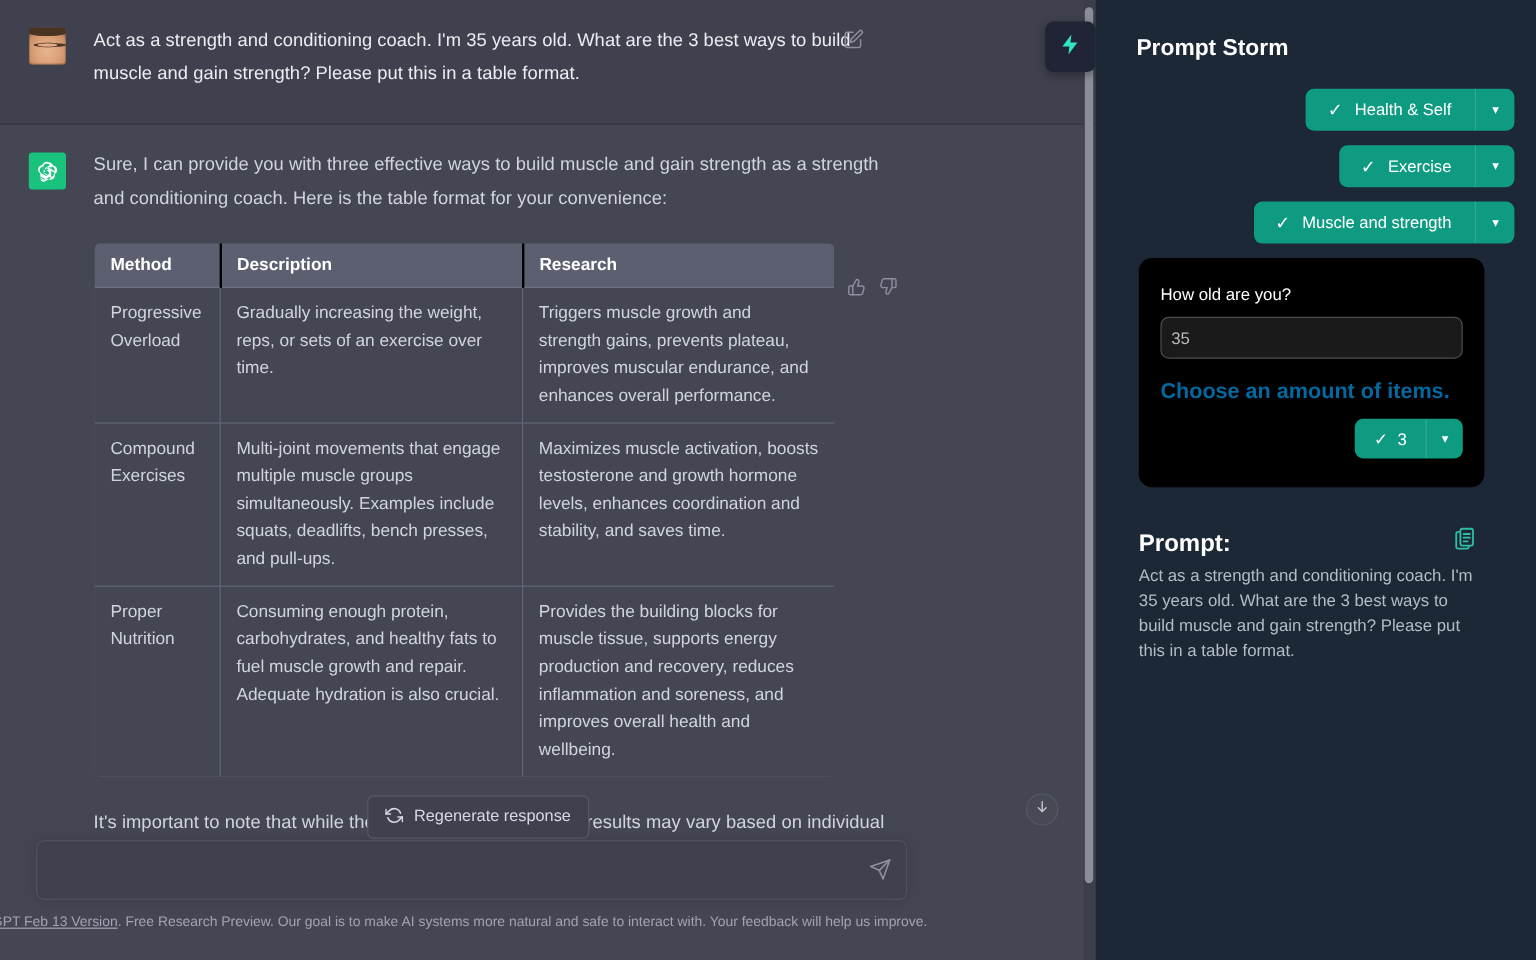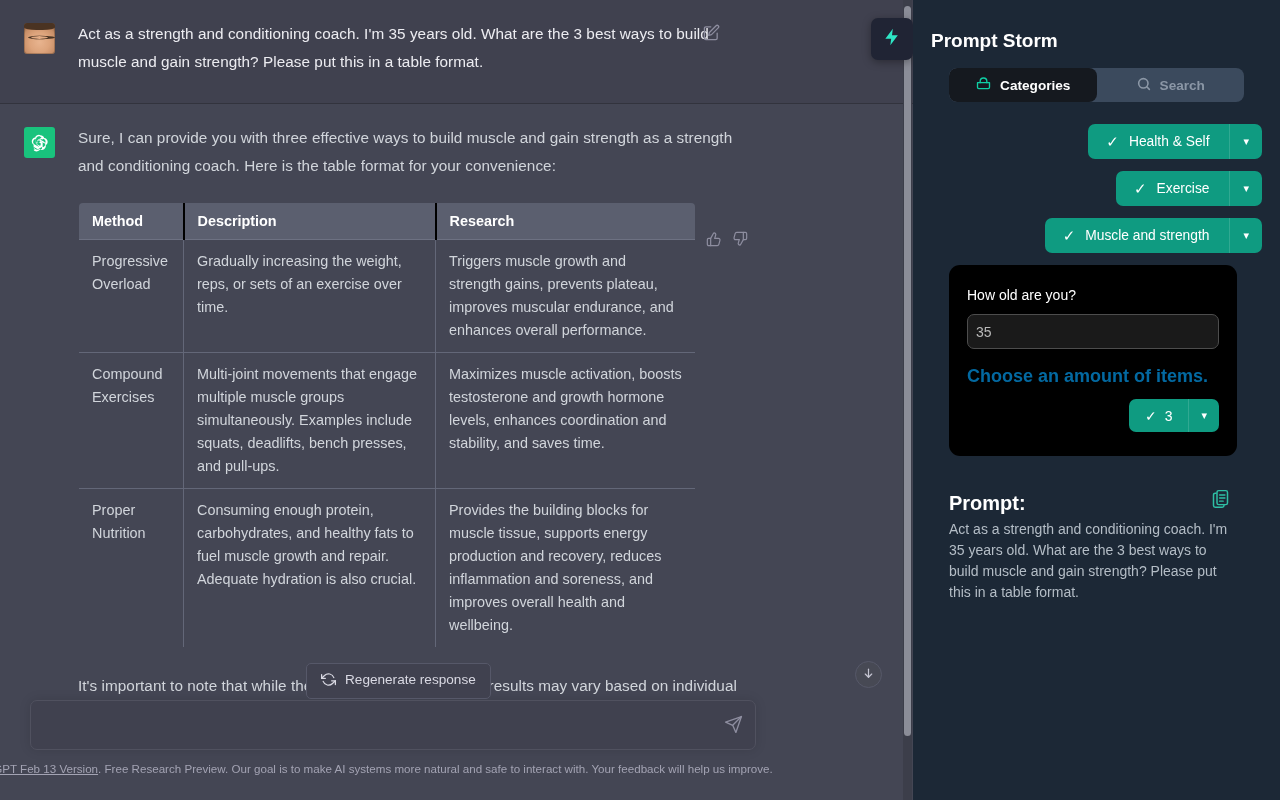--- a/index.html
+++ b/index.html
@@ -196,21 +196,21 @@
   
   .panel {
     width: 367px; height: 800px;
     background: #1c2836;
     padding: 24px 18px 0 18px;
     position: relative;
     flex: none;
   }
   .panel-title {
     color: #ffffff; font-size: 19px; font-weight: bold;
-    margin: 6px 0 16px 0;
+    margin: 6px 0 16px 16px;
   }
 
   .seg {
     display: flex;
     background: #3b4a5d;
     border-radius: 8px;
     height: 34px;
     margin: 0 0 0 18px;
     width: 295px;
     overflow: hidden;
@@ -412,40 +412,20 @@
 
     <div class="page-scroll">
       <div class="page-scroll-thumb"></div>
     </div>
   </div>
 
   <div class="panel">
 
     <div class="panel-title">Prompt Storm</div>
 
-    <div class="seg">
-      <div class="seg-item active">
-        <span>
-          <svg width="17" height="16" viewBox="0 0 24 24" fill="none" stroke="#0fd0a5" stroke-width="2" stroke-linecap="round" stroke-linejoin="round">
-            <path d="M3 10h18v7a2 2 0 0 1-2 2H5a2 2 0 0 1-2-2v-7Z"></path>
-            <path d="M7 10V8a5 5 0 0 1 10 0v2"></path>
-          </svg>
-        </span>
-        <span>Categories</span>
-      </div>
-      <div class="seg-item inactive">
-        <span>
-          <svg width="16" height="16" viewBox="0 0 24 24" fill="none" stroke="currentColor" stroke-width="2.4" stroke-linecap="round">
-            <circle cx="11" cy="11" r="7"></circle>
-              <line x1="20" y1="20" x2="16.2" y2="16.2"></line>
-          </svg>
-        </span>
-        <span>Search</span>
-      </div>
-    </div>
 
     <div class="cat-list">
       <div class="cat-row">
         <div class="cat-chip">
           <span class="chk">✓</span>
           <span class="lbl">Health &amp; Self</span>
           <span class="caret">▾</span>
         </div>
       </div>
       <div class="cat-row">

